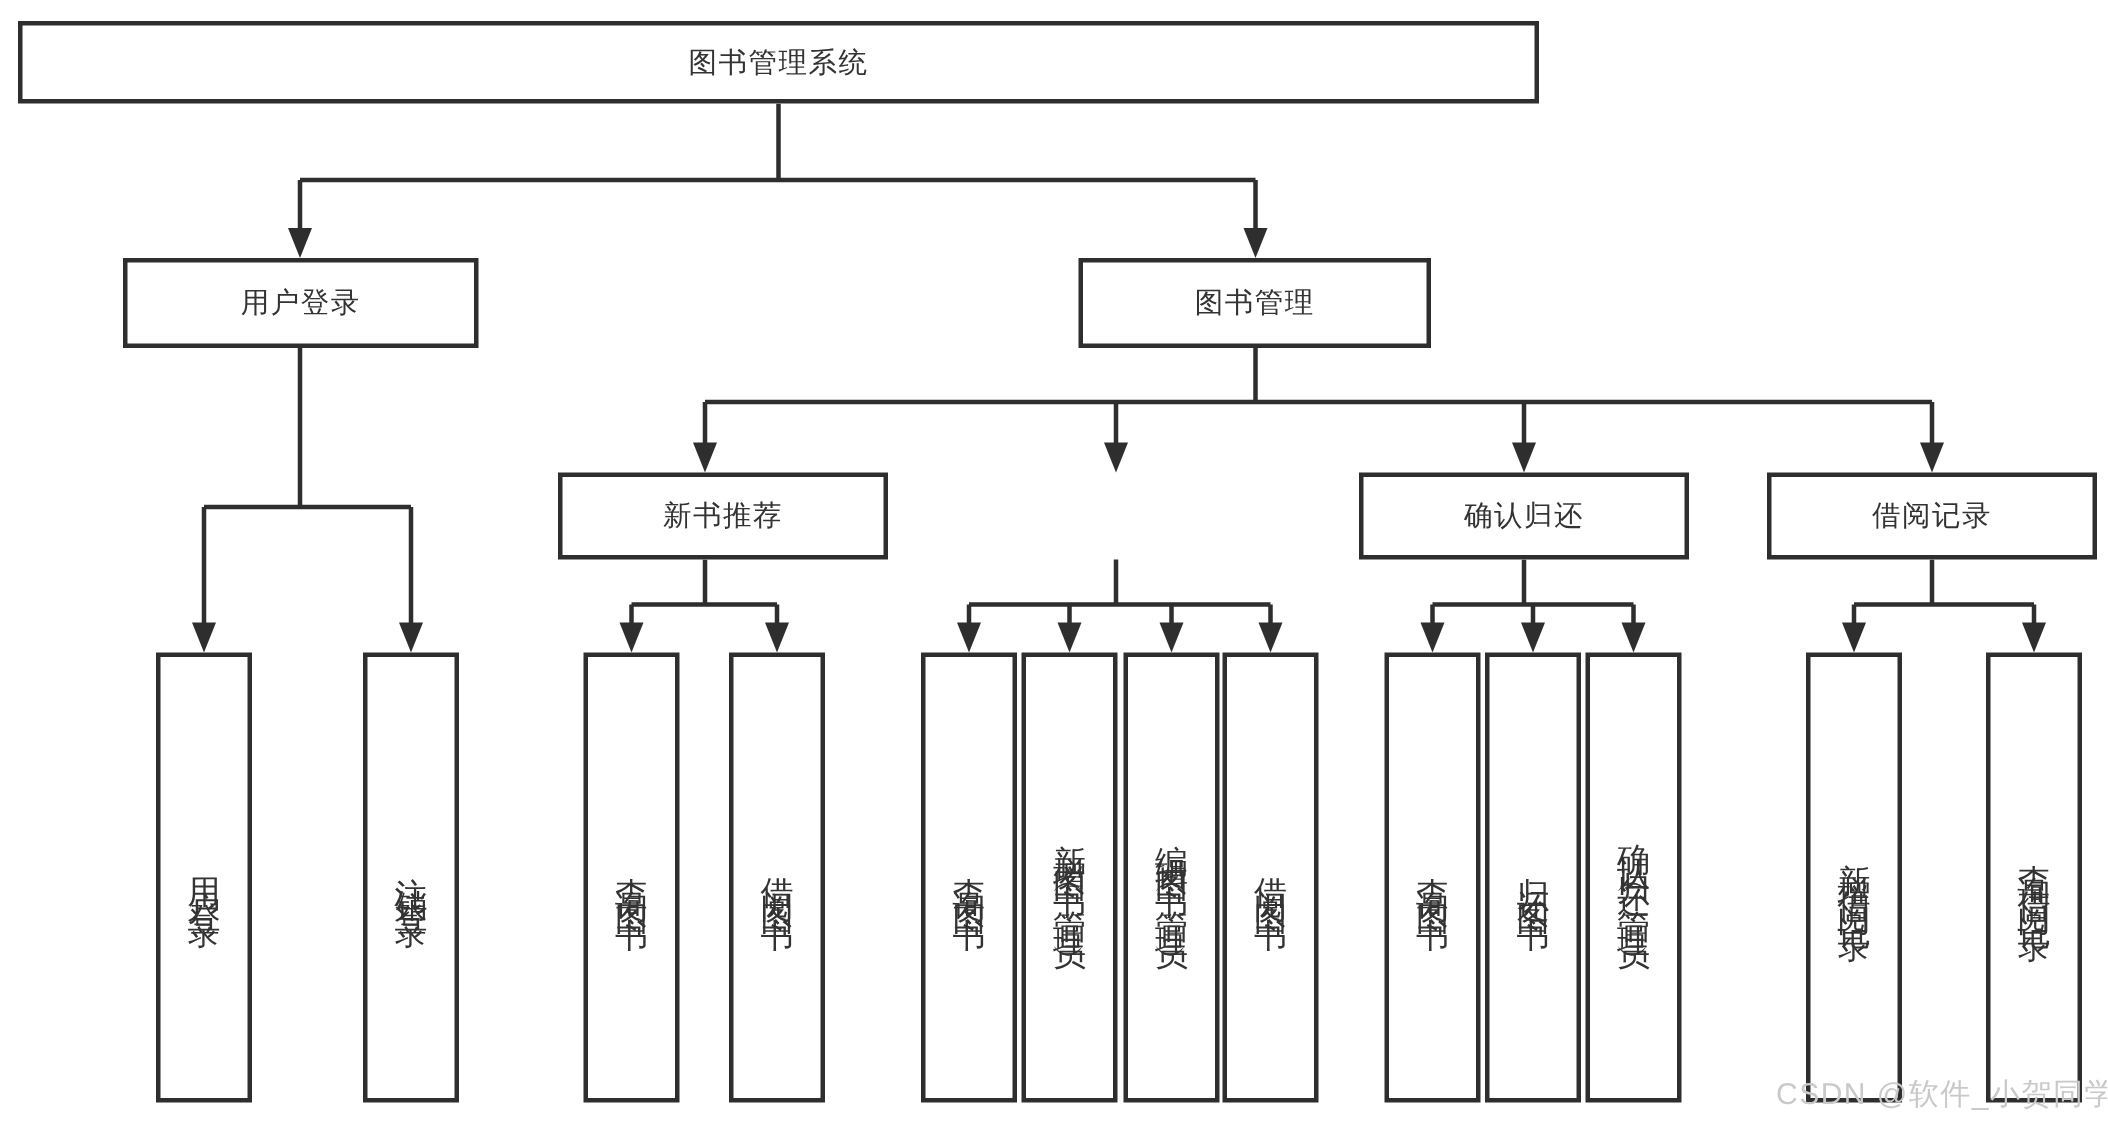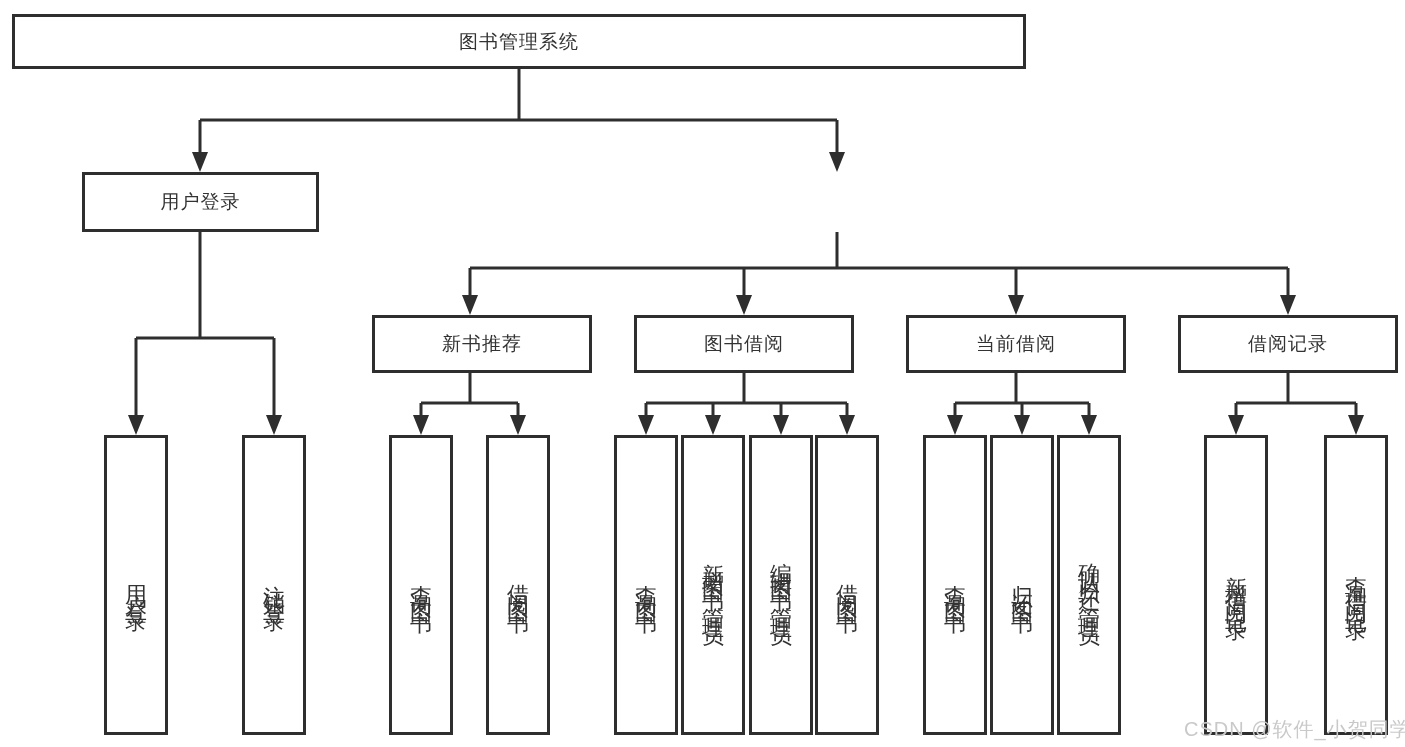--- a/index.html
+++ b/index.html
@@ -66,24 +66,24 @@
       <path d="M1014 415 L1030 415 L1022 435 Z"></path>
       <path d="M1081 415 L1097 415 L1089 435 Z"></path>
       <path d="M1228 415 L1244 415 L1236 435 Z"></path>
       <path d="M1348 415 L1364 415 L1356 435 Z"></path>
     </g>
   </svg>
 
   <div class="box h" style="left:12px;top:14px;width:1014px;height:55px">图书管理系统</div>
 
   <div class="box h" style="left:82px;top:172px;width:237px;height:60px">用户登录</div>
+  <div class="box h" style="left:719px;top:172px;width:235px;height:60px">图书管理</div>
 
   <div class="box h" style="left:372px;top:315px;width:220px;height:58px">新书推荐</div>
-  <div class="box h" style="left:634px;top:315px;width:220px;height:58px">图书借阅</div>
-  <div class="box h" style="left:906px;top:315px;width:220px;height:58px">当前借阅</div>
+  <div class="box h" style="left:906px;top:315px;width:220px;height:58px">确认归还</div>
   <div class="box h" style="left:1178px;top:315px;width:220px;height:58px">借阅记录</div>
 
   <div class="box v" style="left:104px;top:435px;width:64px;height:300px">用户登录</div>
   <div class="box v" style="left:242px;top:435px;width:64px;height:300px">注销登录</div>
 
   <div class="box v" style="left:389px;top:435px;width:64px;height:300px">查询图书</div>
   <div class="box v" style="left:486px;top:435px;width:64px;height:300px">借阅图书</div>
 
   <div class="box v" style="left:614px;top:435px;width:64px;height:300px">查询图书</div>
   <div class="box v" style="left:681px;top:435px;width:64px;height:300px">新增图书（管理员）</div>

